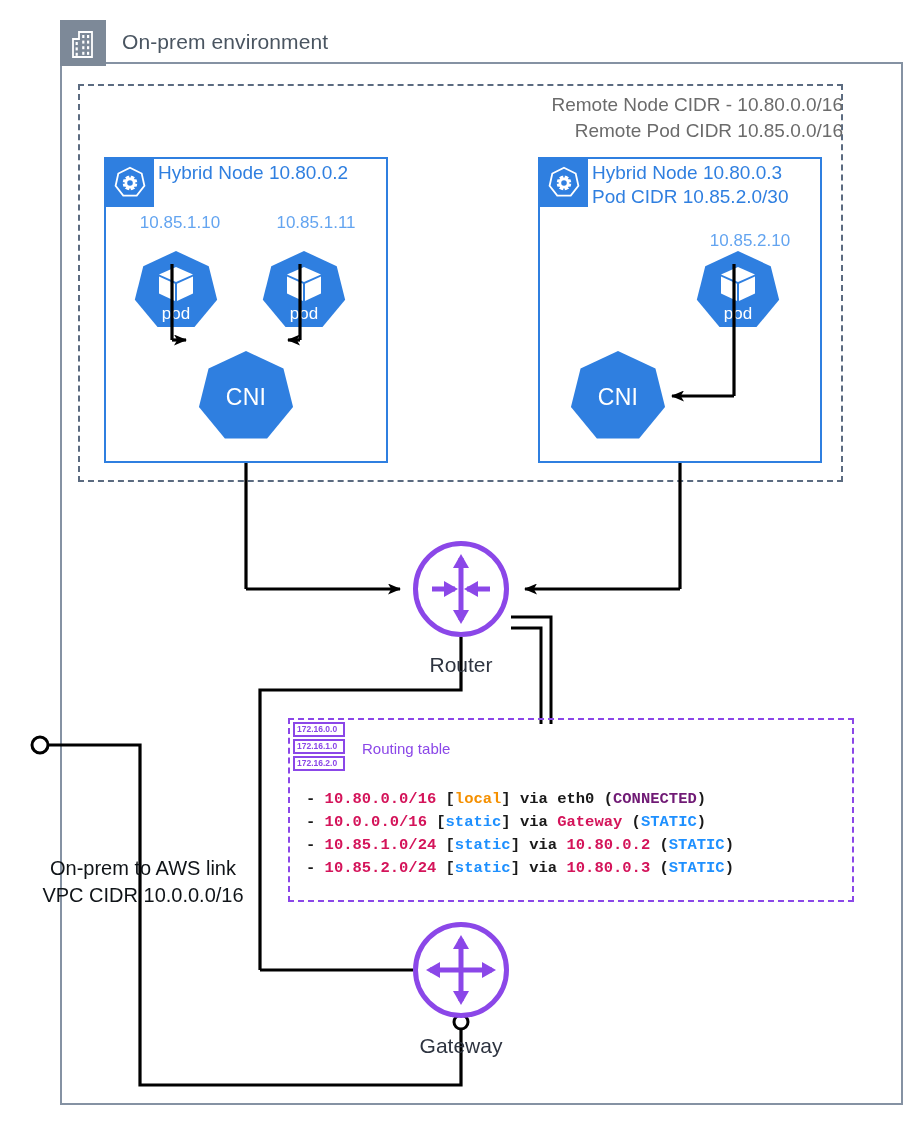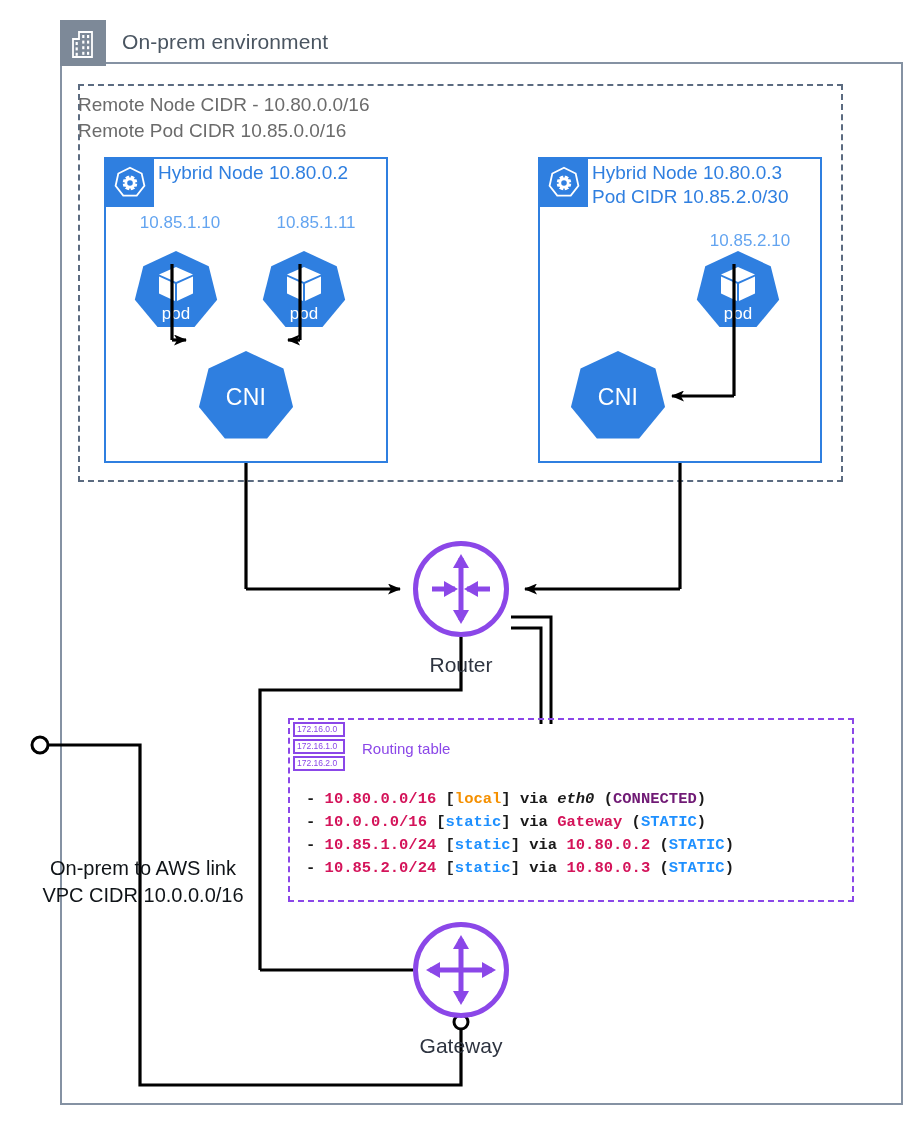--- a/index.html
+++ b/index.html
@@ -68,21 +68,21 @@
     width: 765px;
     height: 398px;
     border: 2px dashed #5b6b80;
     box-sizing: border-box;
   }
   .remote-cidr-text {
     position: absolute;
     left: 78px;
     top: 92px;
     width: 765px;
-    text-align: left;
+    text-align: right;
     font-size: 19px;
     line-height: 26px;
     color: #6b6b6b;
   }
   .remote-cidr-text div { white-space: nowrap; }
 
   
   .node-box {
     position: absolute;
     background: #ffffff;
@@ -203,20 +203,21 @@
     left: 72px;
     top: 20px;
     font-size: 15px;
     color: #8b47e8;
     white-space: nowrap;
   }
   .rt-chips {
     position: absolute;
     left: 3px;
     top: 2px;
+    font-weight: bold;
   }
   .rt-chip {
     border: 2px solid #8b47e8;
     color: #8b47e8;
     font-family: "Liberation Sans", sans-serif;
     font-size: 8.5px;
     line-height: 11px;
     padding: 0 2px;
     margin-bottom: 2px;
     background: #ffffff;
@@ -233,21 +234,21 @@
     font-size: 15.5px;
     line-height: 23px;
     font-weight: bold;
     white-space: nowrap;
   }
   .rt-routes .dash { color: #1a1a1a; }
   .rt-routes .net  { color: #d4145a; }
   .rt-routes .mask { color: #d4145a; }
   .rt-routes .brk  { color: #1a1a1a; }
   .rt-routes .via  { color: #1a1a1a; }
-  .rt-routes .hop-plain { color: #1a1a1a; font-style: italic; }
+  .rt-routes .hop-plain { color: #1a1a1a; }
   .rt-routes .hop-hl    { color: #d4145a; }
 
   
   .link-label {
     position: absolute;
     left: 12px;
     top: 855px;
     width: 262px;
     text-align: center;
     font-size: 20px;

